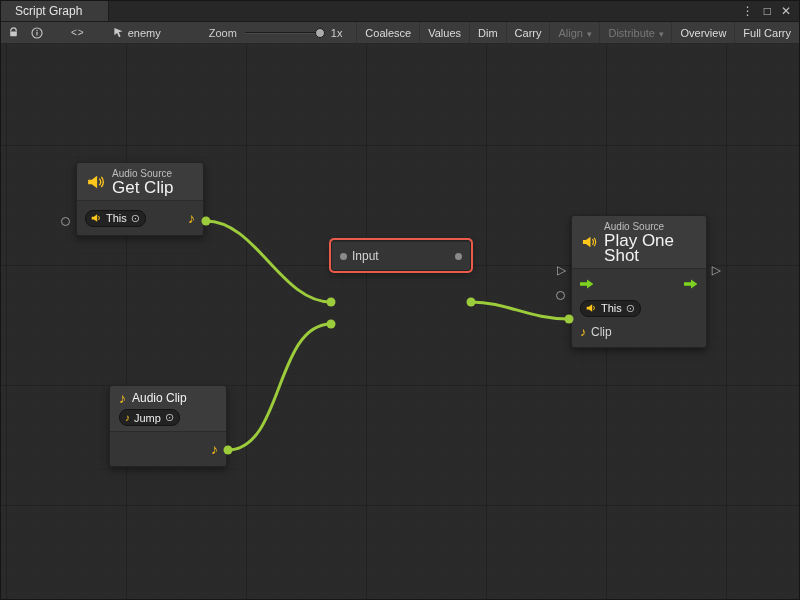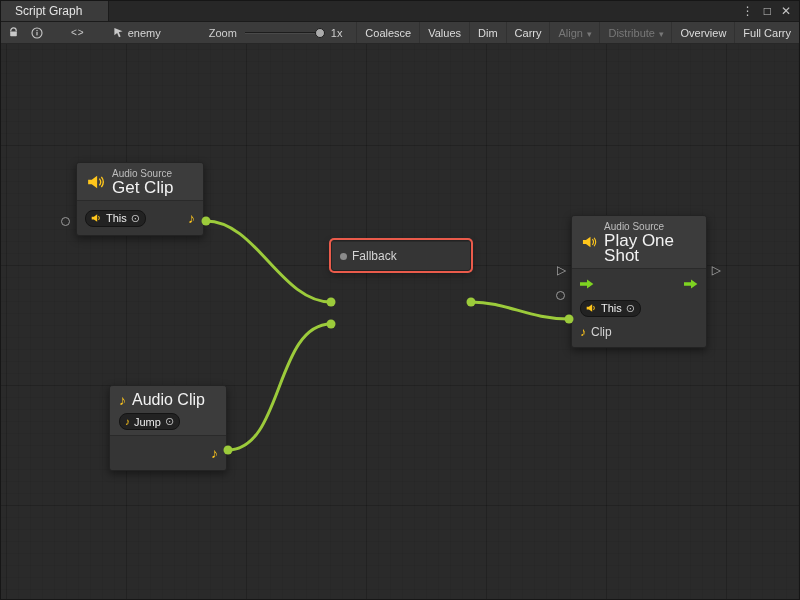--- a/index.html
+++ b/index.html
@@ -185,21 +185,23 @@
           <span class="note">♪</span>
         </div>
       </div>
       <span class="port-circle" style="left:-16px;top:54px;"></span>
     </div>
 
     <div class="node selected" style="left:330px;top:196px;width:140px;">
       <div class="node-body">
         <div class="row" style="height:22px;">
           <span class="dot"></span>
-          <span>Fallback</span>
+          <span>Input</span>
+          <span class="spacer"></span>
+          <span class="dot"></span>
         </div>
       </div>
     </div>
 
     <div class="node" style="left:570px;top:171px;width:136px;">
       <div class="node-header">
         <svg class="ic" width="18" height="16" viewBox="0 0 16 14">
             <path d="M1 5h3.2L9 1.5v11L4.2 9H1z" fill="#FFC61C"></path>
             <path d="M11 4q2.4 3 0 6M12.8 2.5q3.4 4.5 0 9" fill="none" stroke="#FFC61C" stroke-width="1.2"></path>
           </svg>
@@ -235,21 +237,21 @@
       </div>
       <span class="port-tri" style="left:-15px;top:48px;">▷</span>
       <span class="port-tri" style="right:-15px;top:48px;">▷</span>
       <span class="port-circle" style="left:-16px;top:75px;"></span>
     </div>
 
     <div class="node" style="left:108px;top:341px;width:118px;">
       <div class="node-header" style="flex-direction:column;align-items:flex-start;gap:4px;padding:5px 9px;">
         <div style="display:flex;align-items:center;gap:6px;">
           <span class="note">♪</span>
-          <span class="ttl-single" style="font-size:16px;">Audio Clip</span>
+          <span class="ttl-single" style="font-size:12px;">Audio Clip</span>
         </div>
         <span class="chip">
           <span class="note sm" style="font-size:10px;">♪</span>
           <span>Jump</span>
           <span class="target">⊙</span>
         </span>
       </div>
       <div class="node-body">
         <div class="row" style="height:28px;">
           <span class="spacer"></span>

